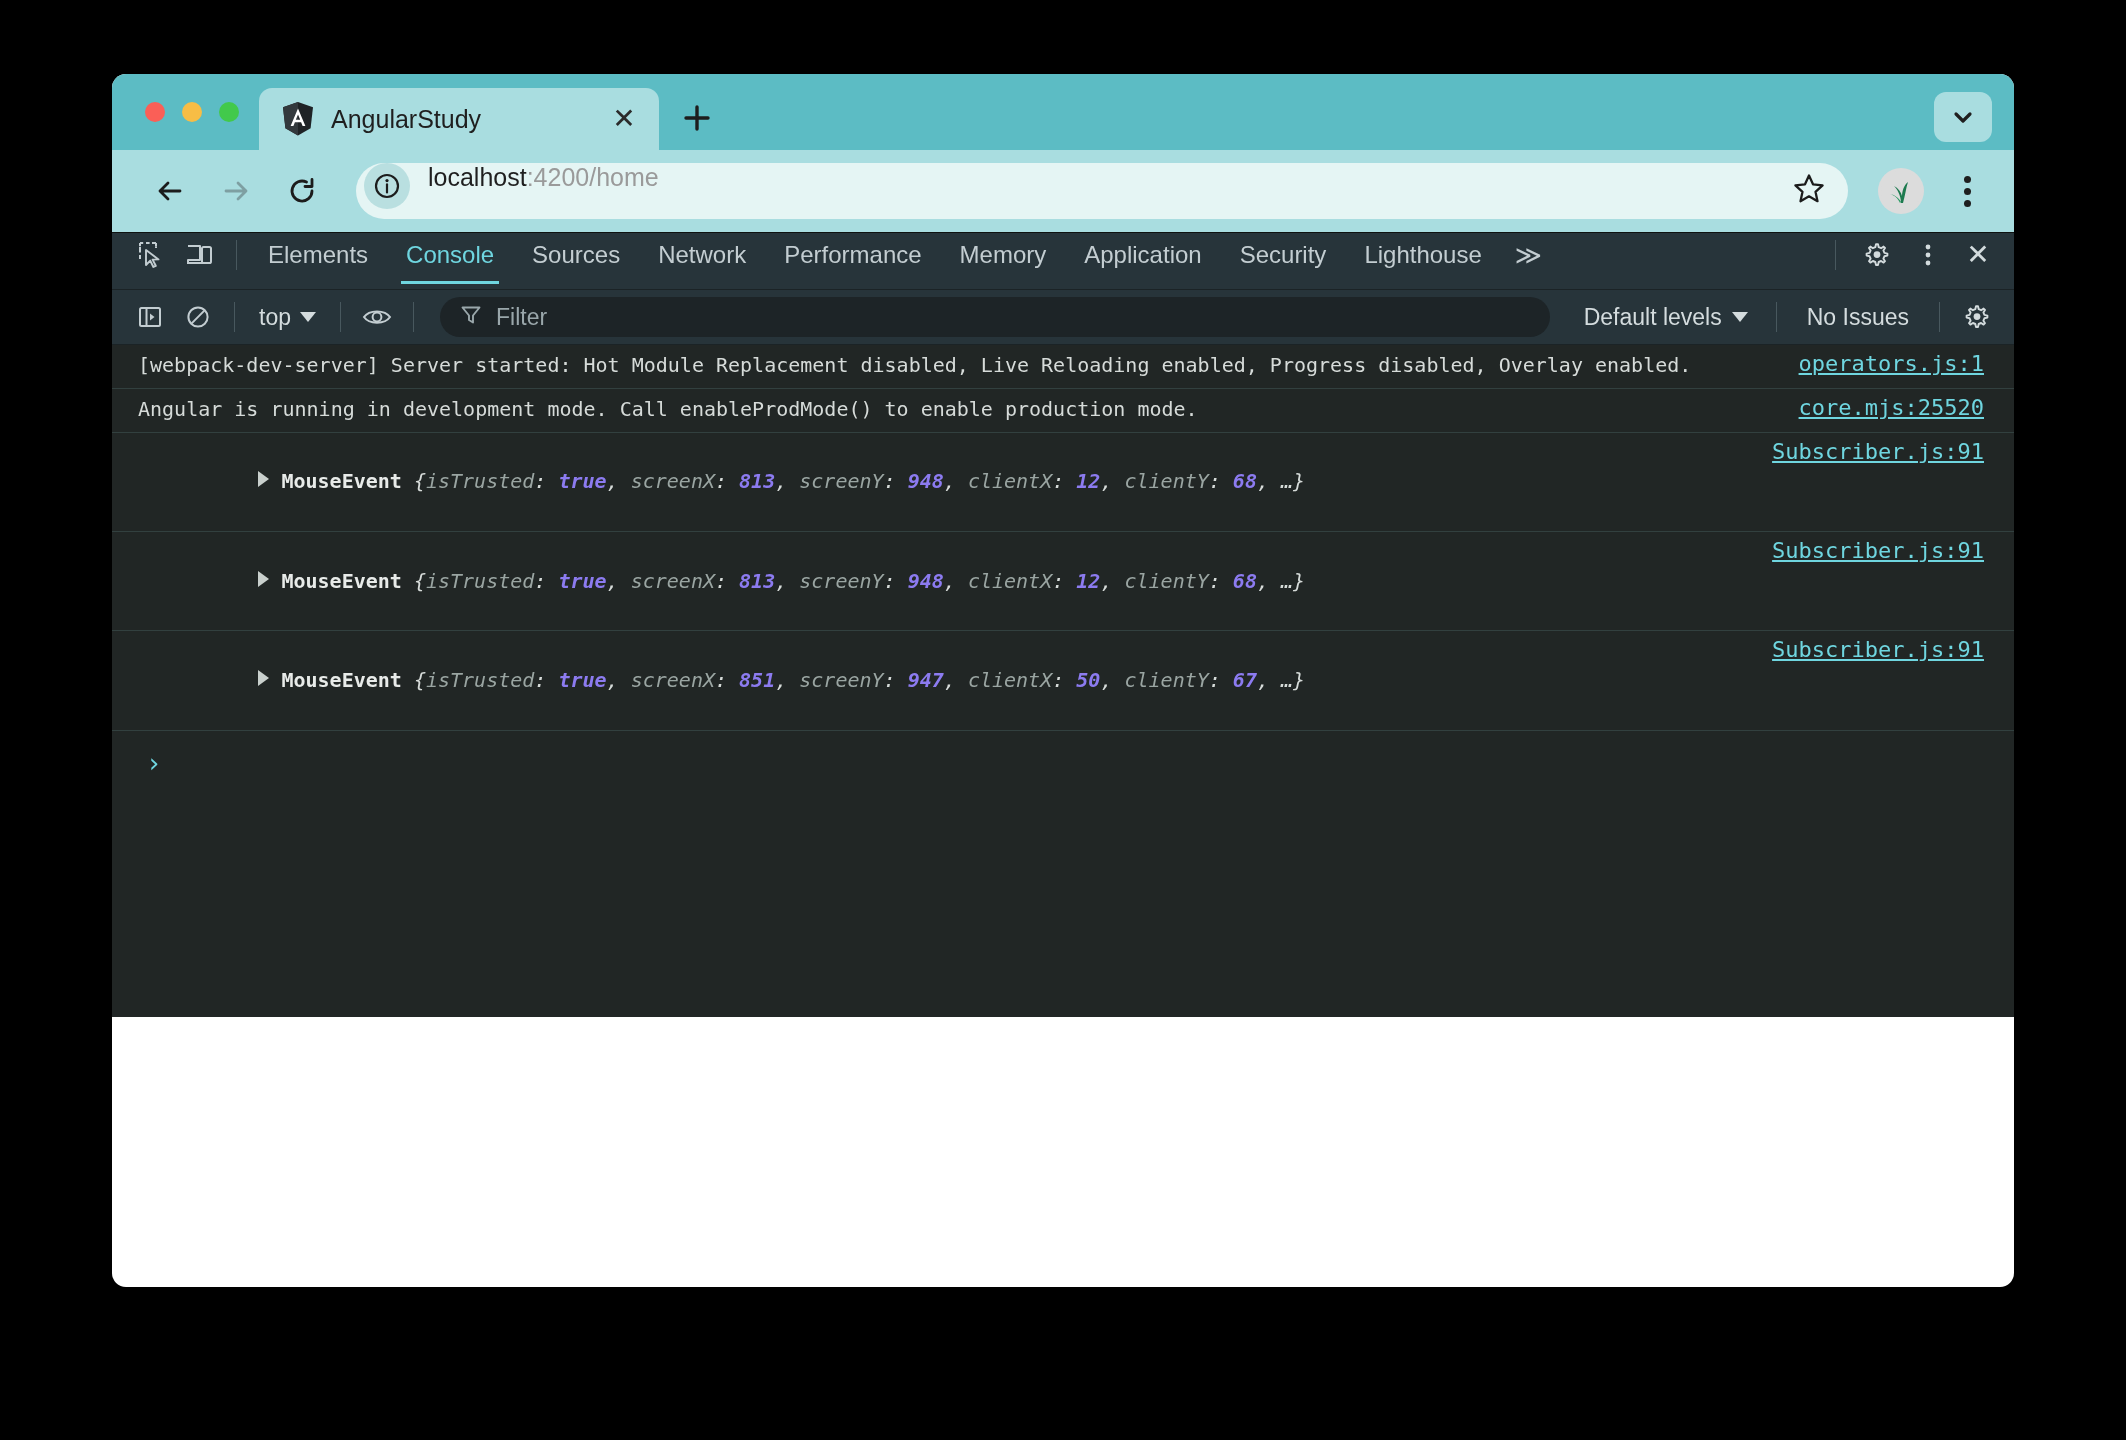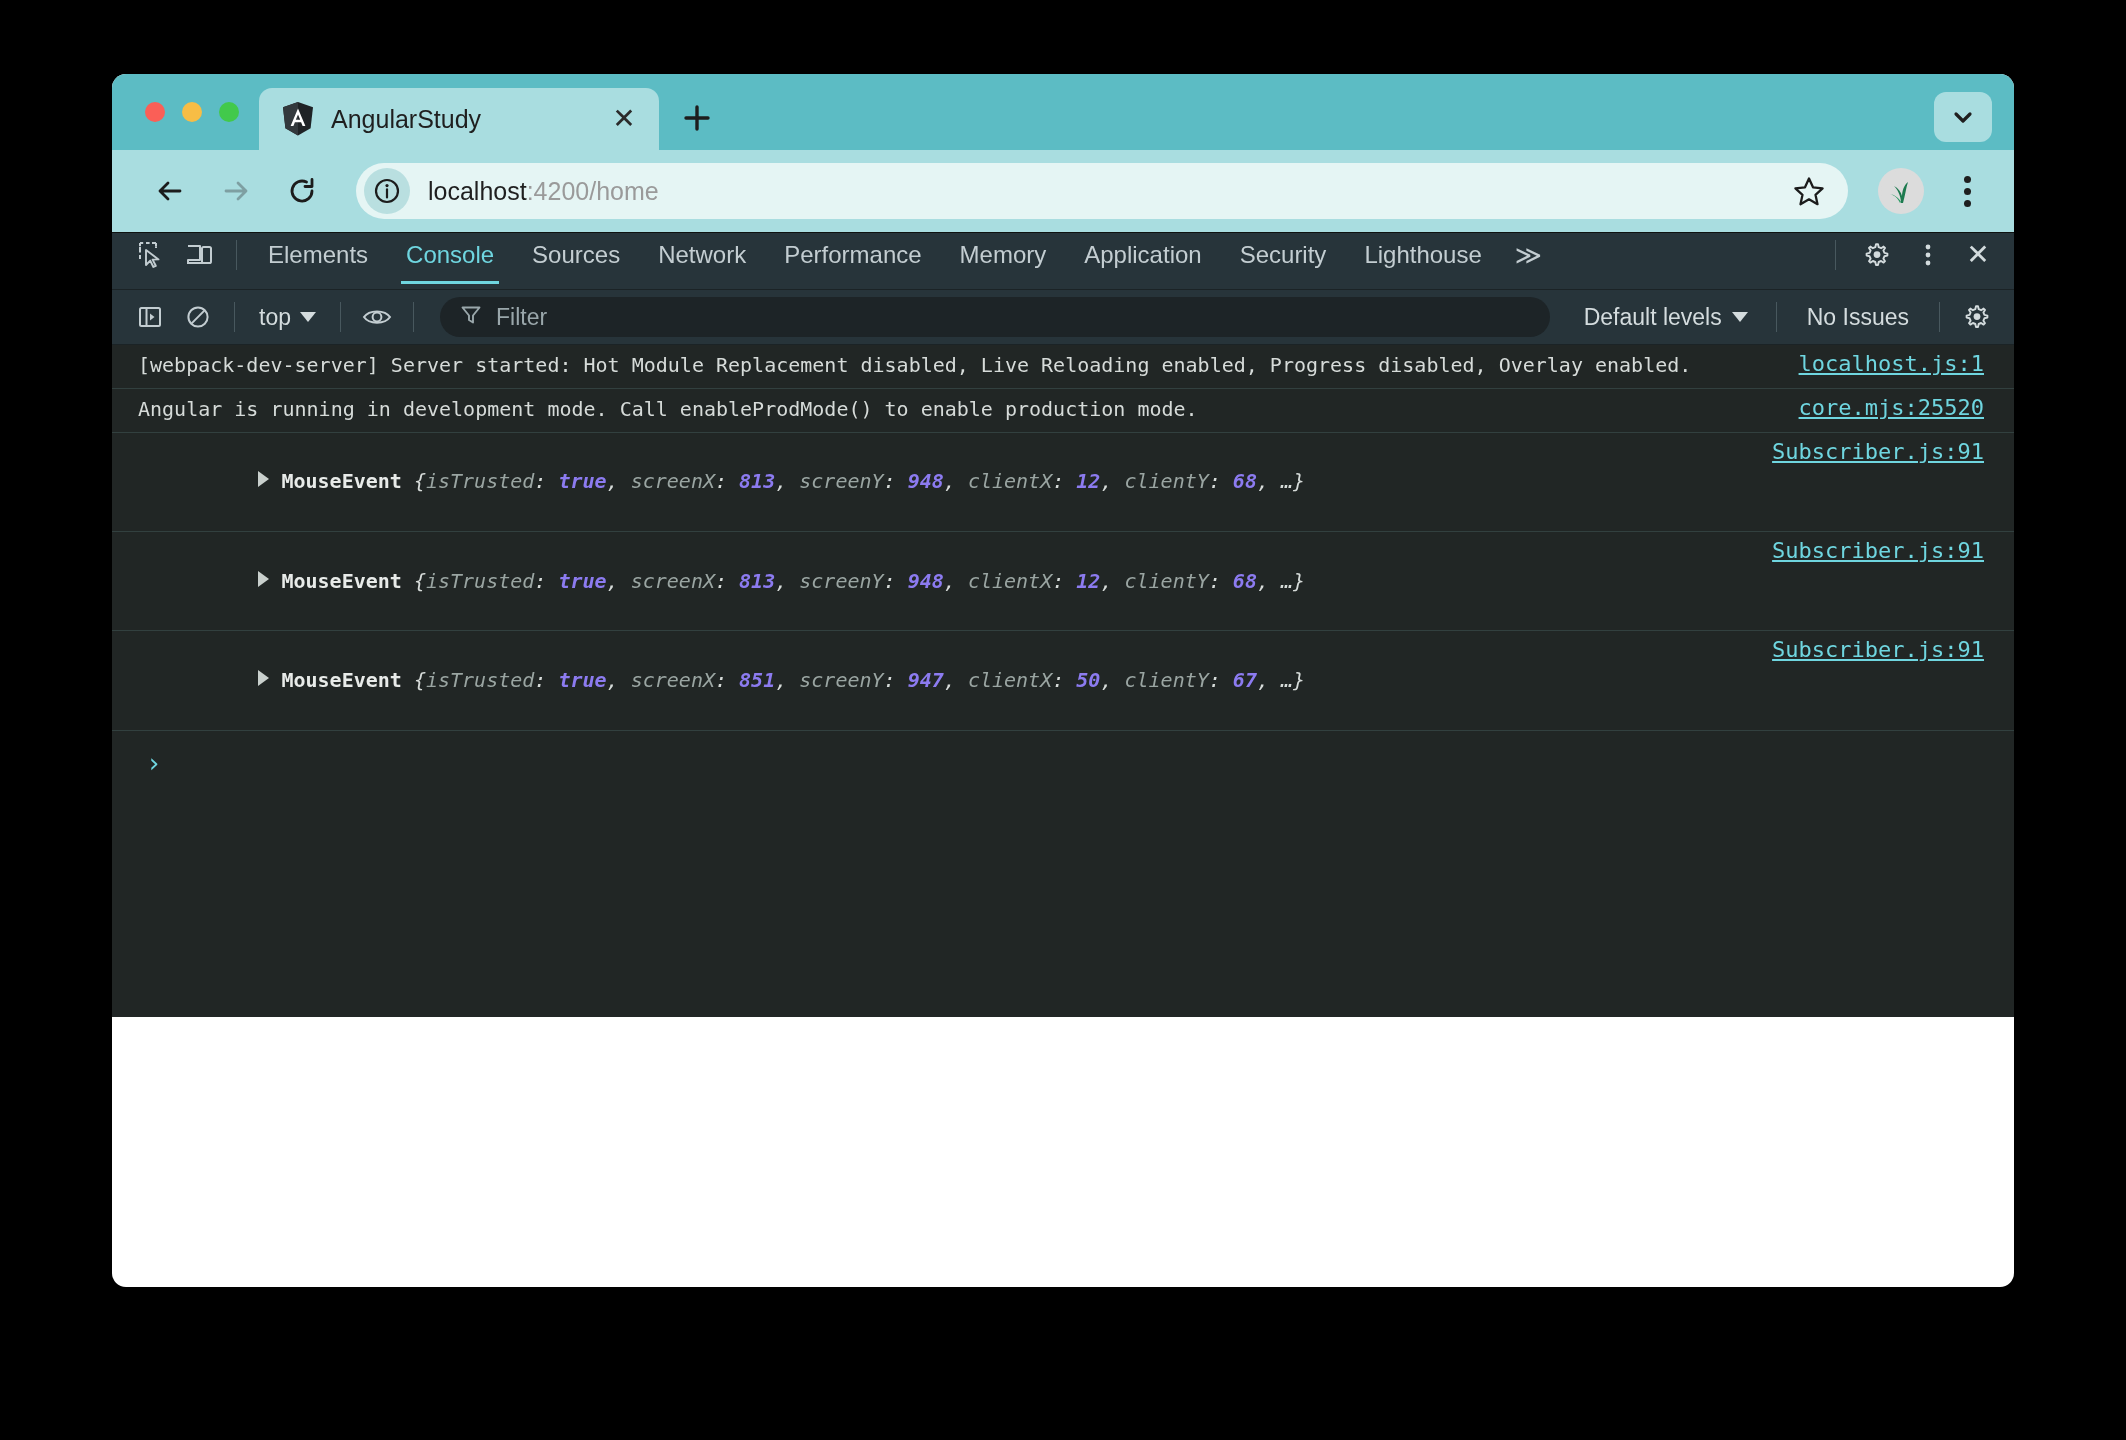--- a/index.html
+++ b/index.html
@@ -109,21 +109,20 @@
     display: flex; align-items: center; justify-content: center;
     border-radius: 50%;
   }
   .omnibox {
     flex: 1;
     height: 56px;
     margin: 0 14px 0 16px;
     background: #e5f5f4;
     border-radius: 28px;
     display: flex;
-    align-items: center;
     padding-left: 8px;
     padding-right: 14px;
   }
   .info-chip {
     width: 46px; height: 46px;
     border-radius: 50%;
     background: #b9dfe0;
     display: flex; align-items: center; justify-content: center;
     flex: 0 0 46px;
   }
@@ -551,21 +550,21 @@
           <path d="M15 4.2 L17 4.2 L17.7 7.2 L20.1 8.2 L22.6 6.6 L24 8 L22.4 10.5 L23.4 12.9 L26.4 13.6 L26.4 15.6 L23.4 16.3 L22.4 18.7 L24 21.2 L22.6 22.6 L20.1 21 L17.7 22 L17 25 L15 25 L14.3 22 L11.9 21 L9.4 22.6 L8 21.2 L9.6 18.7 L8.6 16.3 L5.6 15.6 L5.6 13.6 L8.6 12.9 L9.6 10.5 L8 8 L9.4 6.6 L11.9 8.2 L14.3 7.2 Z" fill="none" stroke="#d3dbdd" stroke-width="1.9" stroke-linejoin="round"></path>
           <circle cx="16" cy="14.6" r="3.4" fill="#d3dbdd"></circle>
         </svg>
       </div>
     </div>
 
     <div class="console-body">
 
       <div class="log-row">
         <div class="log-main">[webpack-dev-server] Server started: Hot Module Replacement disabled, Live Reloading enabled, Progress disabled, Overlay enabled.</div>
-        <a class="log-link">localhost.js:1</a>
+        <a class="log-link">operators.js:1</a>
       </div>
 
       <div class="log-row">
         <div class="log-main">Angular is running in development mode. Call enableProdMode() to enable production mode.</div>
         <a class="log-link">core.mjs:25520</a>
       </div>
 
       <div class="log-row">
         <div class="log-main">
           <span class="disclosure"></span><span class="obj-name">MouseEvent</span><span class="obj-brace"> {</span><span class="obj-key">isTrusted</span><span class="obj-brace">: </span><span class="obj-val">true</span><span class="obj-brace">, </span><span class="obj-key">screenX</span><span class="obj-brace">: </span><span class="obj-val">813</span><span class="obj-brace">, </span><span class="obj-key">screenY</span><span class="obj-brace">: </span><span class="obj-val">948</span><span class="obj-brace">, </span><span class="obj-key">clientX</span><span class="obj-brace">: </span><span class="obj-val">12</span><span class="obj-brace">, </span><span class="obj-key">clientY</span><span class="obj-brace">: </span><span class="obj-val">68</span><span class="obj-brace">, </span><span class="obj-brace">…</span><span class="obj-brace">}</span>

